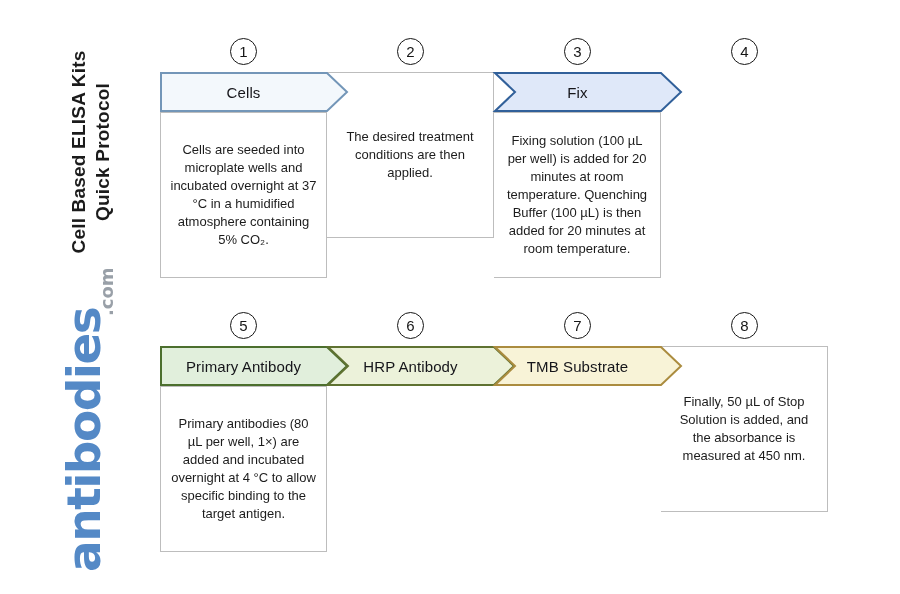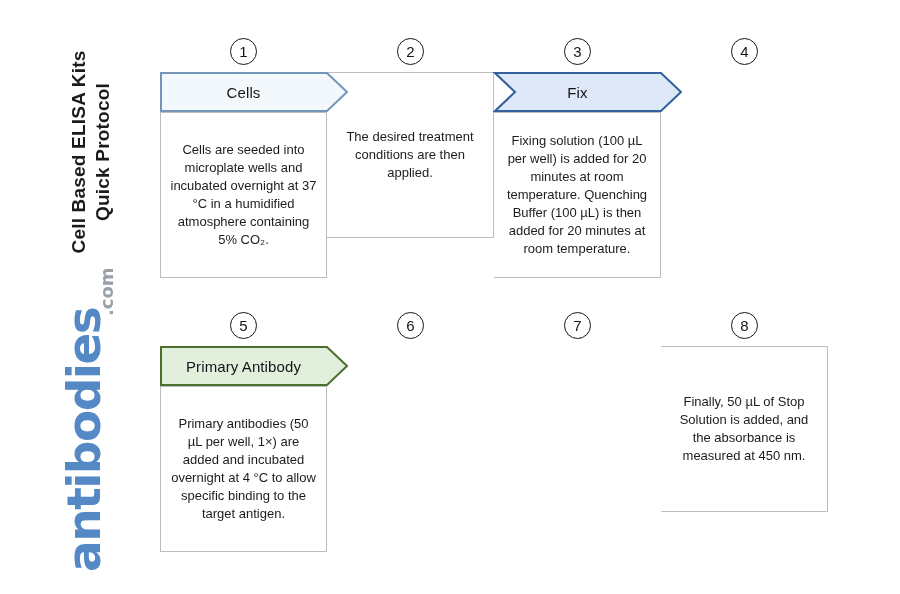--- a/index.html
+++ b/index.html
@@ -139,34 +139,50 @@
         </div>
       <div class="arrow">
         <svg width="189" height="40">
           <g stroke-width="2" stroke="#4c6f2e">
             <polygon points="1,1 167,1 187,20 167,39 1,39" fill="#e1efdc"></polygon>
           </g>
         </svg>
         <span class="arrow-label">Primary Antibody</span>
       </div>
       <div class="desc">
-          <span>Primary antibodies (50 µL per well, 1×) are added and incubated overnight at 4 °C to allow specific binding to the target antigen.</span>
+          <span>Primary antibodies (80 µL per well, 1×) are added and incubated overnight at 4 °C to allow specific binding to the target antigen.</span>
         </div>
     </div>
 
     <div class="step">
       <div class="badge">
           <span>6</span>
         </div>
+      <div class="arrow">
+        <svg width="189" height="40">
+          <g stroke-width="2" stroke="#5f7231">
+            <polygon points="1,1 167,1 187,20 167,39 1,39 21,20" fill="#ecf2da"></polygon>
+          </g>
+        </svg>
+        <span class="arrow-label">HRP Antibody</span>
+      </div>
     </div>
 
     <div class="step">
       <div class="badge">
           <span>7</span>
         </div>
+      <div class="arrow">
+        <svg width="189" height="40">
+          <g stroke-width="2" stroke="#ab8c3f">
+            <polygon points="1,1 167,1 187,20 167,39 1,39 21,20" fill="#f8f3d7"></polygon>
+          </g>
+        </svg>
+        <span class="arrow-label">TMB Substrate</span>
+      </div>
     </div>
 
     <div class="step">
       <div class="badge">
           <span>8</span>
         </div>
       <div class="desc">
           <span>Finally, 50 µL of Stop Solution is added, and the absorbance is measured at 450 nm.</span>
         </div>
     </div>

